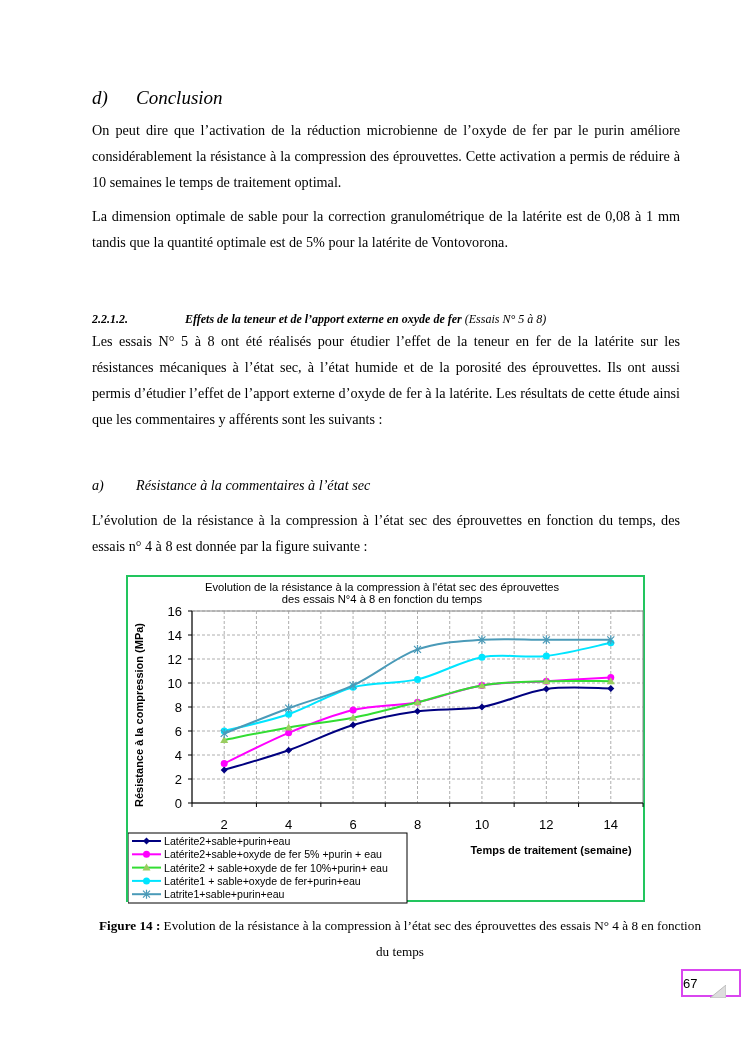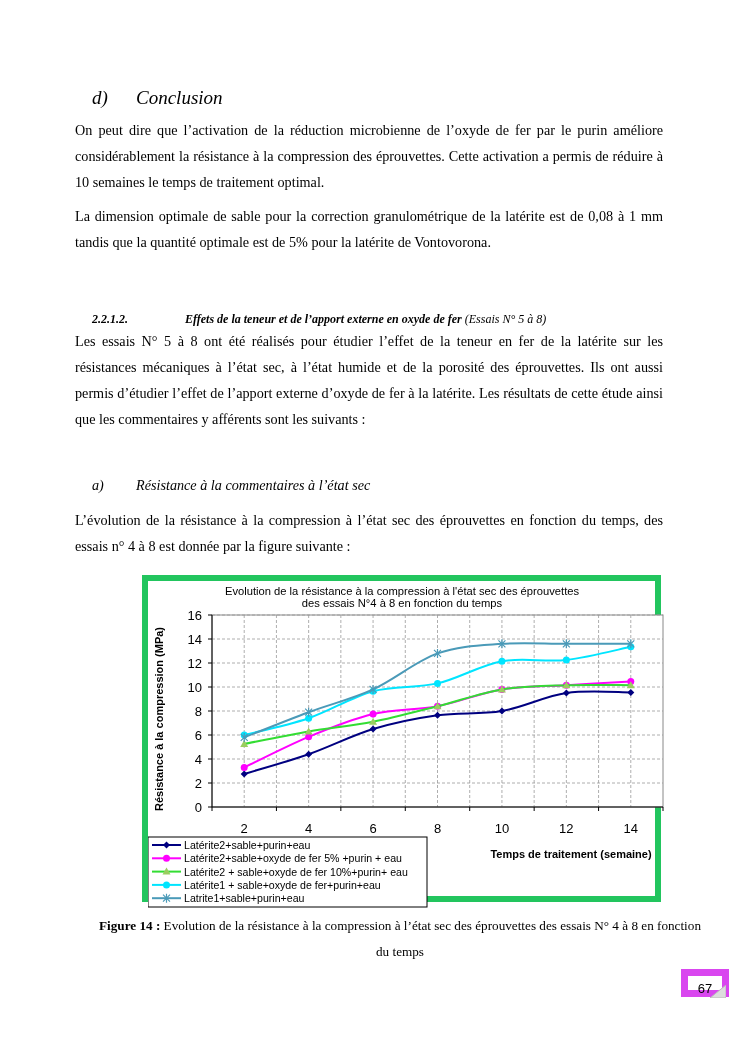--- a/index.html
+++ b/index.html
@@ -1,32 +1,32 @@
 <!DOCTYPE html>
 <html><head>
 <meta charset="utf-8">
 <style>
   html, body { margin:0; padding:0; background:#fff; }
   body { width:744px; height:1053px; position:relative; overflow:hidden;
          font-family:"Liberation Serif", serif; color:#000; }
-  .p { position:absolute; left:75px; width:588px; font-size:14.2px; line-height:26px; text-align:justify; }
+  .p { position:absolute; left:92px; width:588px; font-size:14.2px; line-height:26px; text-align:justify; }
   .heading-d { position:absolute; left:92px; top:87px; font-size:19px; font-style:italic; }
   .heading-d .lbl { display:inline-block; width:44px; }
   .sec-head { position:absolute; left:92px; top:312px; font-size:12px; }
   .sec-head .num { font-weight:bold; font-style:italic; display:inline-block; width:93px; }
   .sec-head .title { font-weight:bold; font-style:italic; }
   .sec-head .sub { font-style:italic; }
   .heading-a { position:absolute; left:92px; top:477px; font-size:14.2px; font-style:italic; }
   .heading-a .lbl { display:inline-block; width:44px; }
-  .chart-box { position:absolute; left:126px; top:575px; width:519px; height:327px; border:6px solid #22c55e; box-sizing:border-box; background:#fff;margin-left:16px; }
+  .chart-box { position:absolute; left:126px; top:575px; width:519px; height:327px; border:2px solid #22c55e; box-sizing:border-box; background:#fff; }
   .chart-svg { position:absolute; left:0; top:0; }
   .caption { position:absolute; left:92px; top:913px; width:616px; text-align:center; font-size:13.2px; line-height:26px; }
   .caption b { font-weight:bold; }
-  .page-num { position:absolute; left:681px; top:969px; width:48px; height:28px; border:7px solid #d946ef; box-sizing:border-box;
-              font-family:"Liberation Sans", sans-serif; font-size:13px; text-align:center; line-height:26px; background:#fff; }
+  .page-num { position:absolute; left:681px; top:969px; width:60px; height:28px; border:2px solid #d946ef; box-sizing:border-box;
+              font-family:"Liberation Sans", sans-serif; font-size:13px; line-height:26px; background:#fff; }
   .page-fold { position:absolute; left:710px; top:985px; width:16px; height:13px; }
 </style>
 </head>
 <body>
 
 <div class="heading-d">
   <span class="lbl">d)</span><span>Conclusion</span>
 </div>
 <div class="p" style="top:117px;">On peut dire que l’activation de la réduction microbienne de l’oxyde de fer par le purin améliore considérablement la résistance à la compression des éprouvettes. Cette activation a permis de réduire à 10 semaines le temps de traitement optimal.</div>
 <div class="p" style="top:203px;">La dimension optimale de sable pour la correction granulométrique de la latérite est de 0,08 à 1 mm tandis que la quantité optimale est de 5% pour la latérite de Vontovorona.</div>

